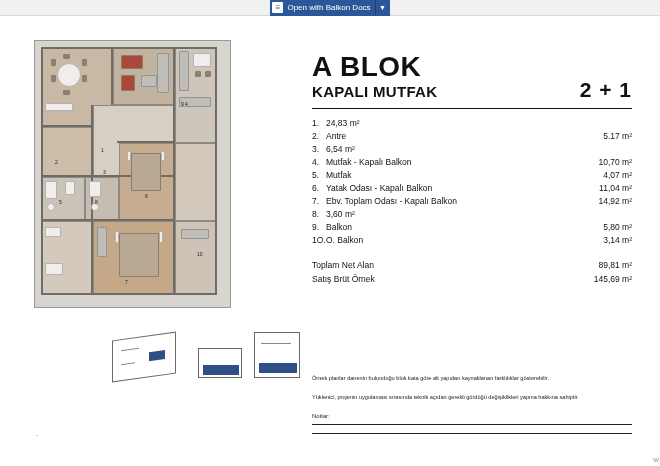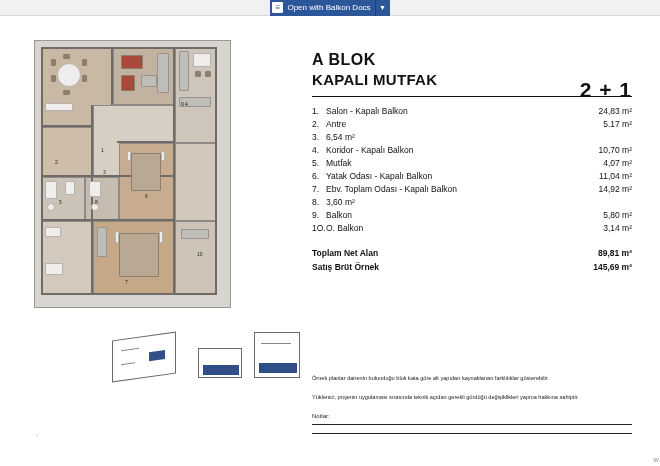--- a/index.html
+++ b/index.html
@@ -112,21 +112,21 @@
   .iso-blue { position: absolute; background: #2f4f86; }
   .iso-line { position: absolute; background: #8a8783; }
 
   
   .panel {
     position: absolute;
     left: 312px; top: 36px;
     width: 320px;
   }
   .title {
-    font-size: 16px;
+    font-size: 28px;
     font-weight: bold;
     letter-spacing: 0.5px;
     color: #111;
     margin: 0;
     line-height: 1.05;
   }
   .subtitle {
     font-size: 15px;
     font-weight: bold;
     letter-spacing: 0.3px;
@@ -159,21 +159,20 @@
     line-height: 13px;
   }
   .row .idx { width: 14px; text-align: left; }
   .row .nm { flex: 1; }
   .row .val { text-align: right; white-space: nowrap; }
 
   .totals {
     margin-top: 11px;
     font-size: 8.5px;
     color: #111;
-    font-weight: bold;
   }
   .totals .row { line-height: 14px; }
   .totals .nm { padding-left: 0; }
 
   .notes {
     position: absolute;
     left: 312px; top: 356px;
     width: 320px;
     font-size: 5.6px;
     color: #222;
@@ -316,35 +315,34 @@
       <div style="position:relative;">
         <h1 class="title">A BLOK</h1>
         <h2 class="subtitle">KAPALI MUTFAK</h2>
         <div class="roomcount">2 + 1</div>
       </div>
       <div class="title-rule"></div>
 
       <div class="rows">
         <div class="row">
           <span class="idx">1.</span>
-          <span class="nm">Salon - Kapalı Balkon</span>
           <span class="val">24,83 m²</span>
         </div>
         <div class="row">
           <span class="idx">2.</span>
           <span class="nm">Antre</span>
           <span class="val">5.17 m²</span>
         </div>
         <div class="row">
           <span class="idx">3.</span>
           <span class="val">6,54 m²</span>
         </div>
         <div class="row">
           <span class="idx">4.</span>
-          <span class="nm">Koridor - Kapalı Balkon</span>
+          <span class="nm">Mutfak - Kapalı Balkon</span>
           <span class="val">10,70 m²</span>
         </div>
         <div class="row">
           <span class="idx">5.</span>
           <span class="nm">Mutfak</span>
           <span class="val">4,07 m²</span>
         </div>
         <div class="row">
           <span class="idx">6.</span>
           <span class="nm">Yatak Odası - Kapalı Balkon</span>

